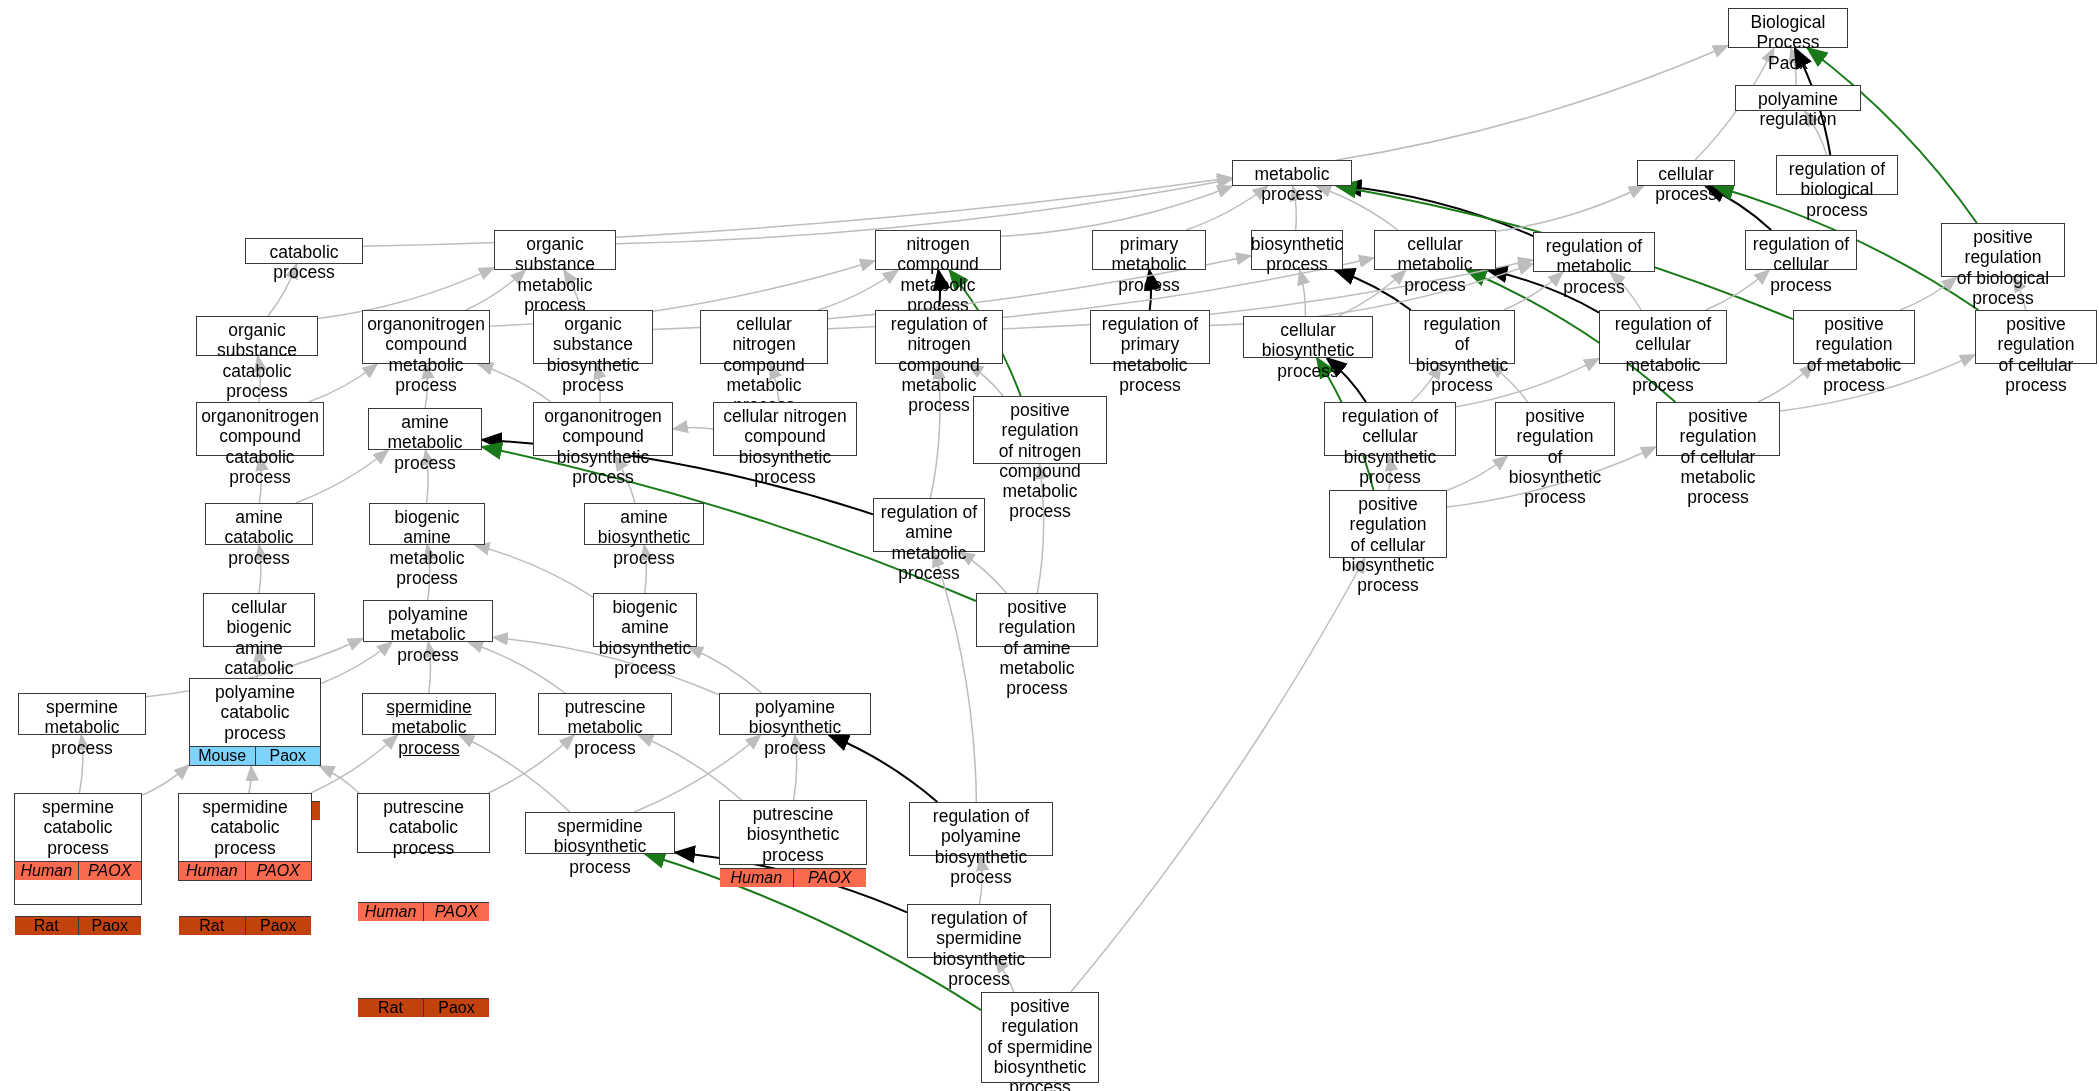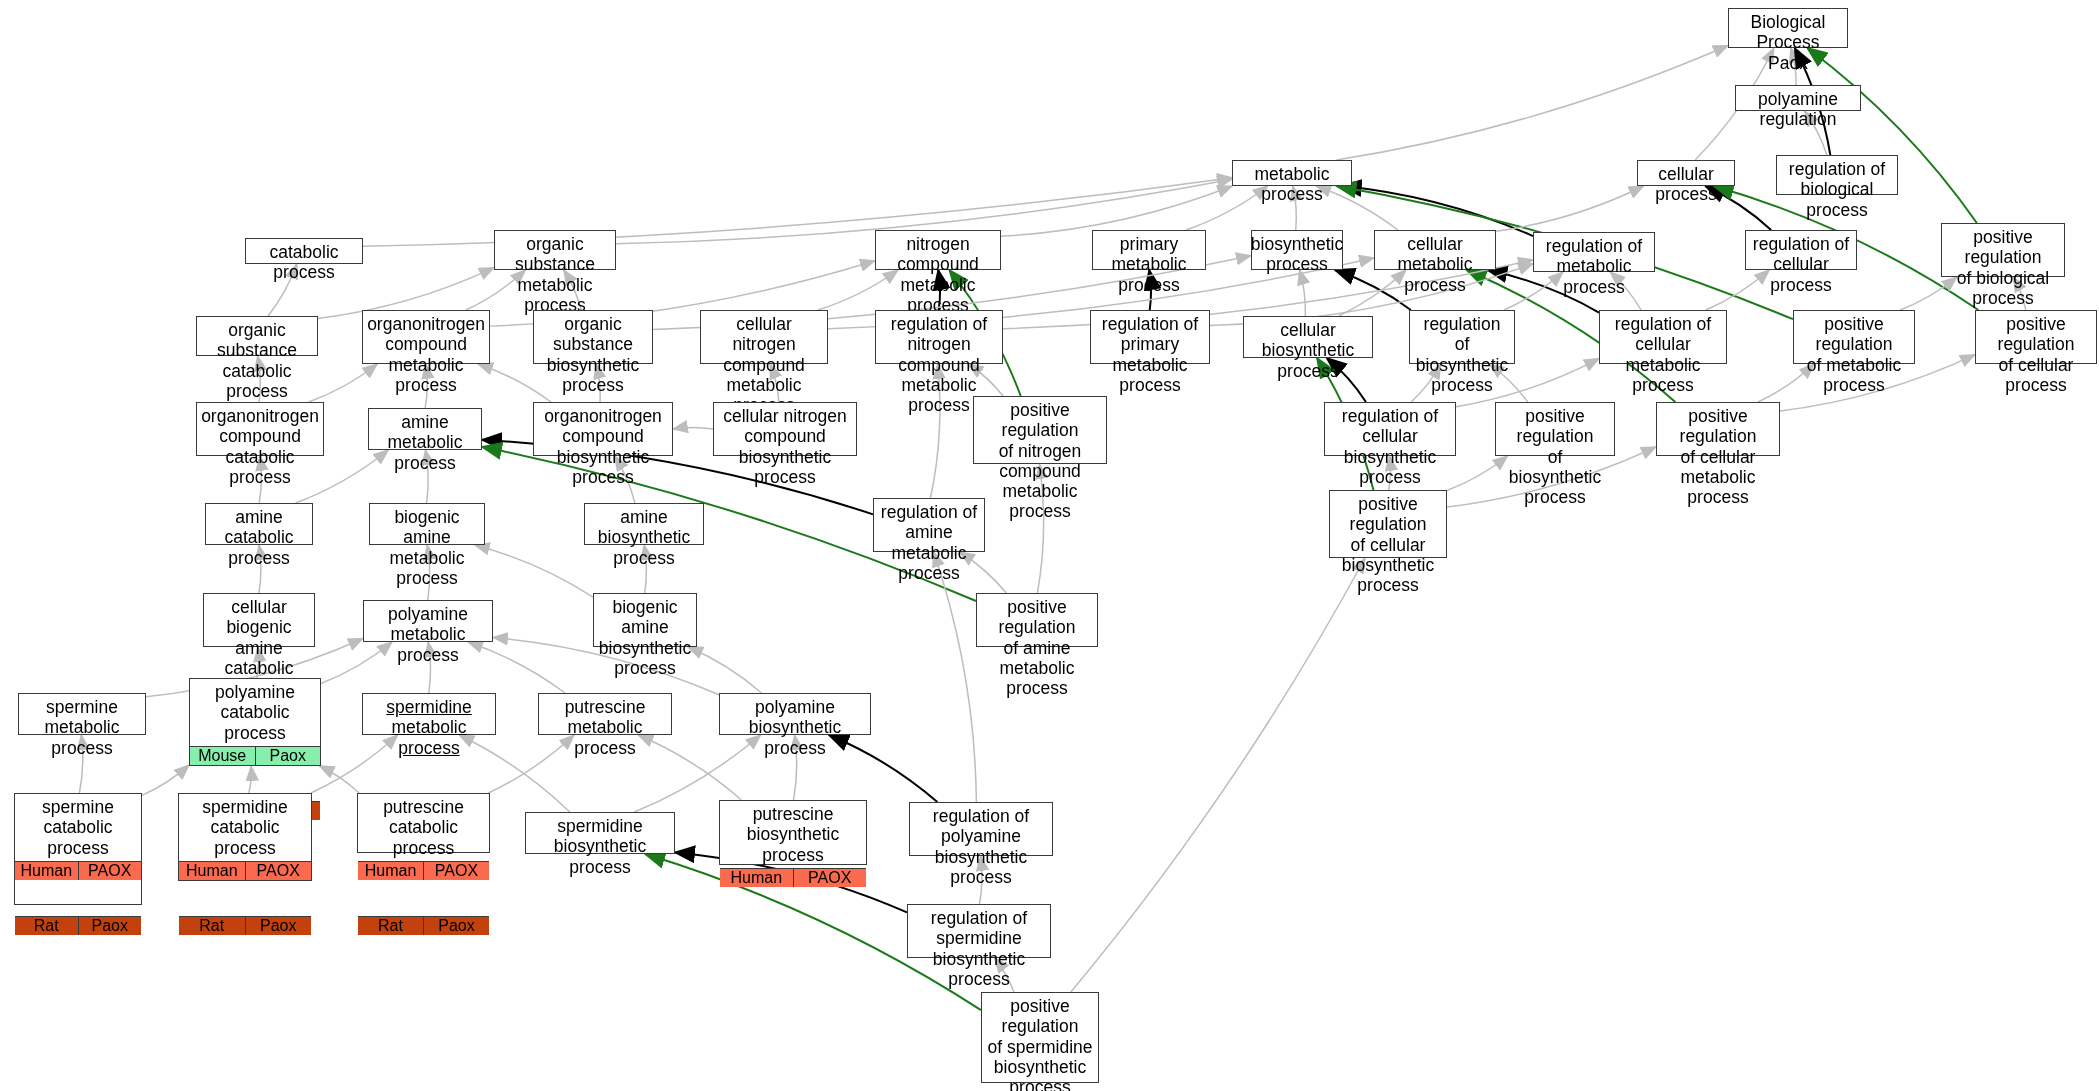--- a/index.html
+++ b/index.html
@@ -7,23 +7,23 @@
   #canvas{position:relative;width:2099px;height:1091px;background:#fff;overflow:hidden;}
   #edges{position:absolute;left:0;top:0;width:2099px;height:1091px;}
   .node{position:absolute;box-sizing:border-box;background:#ffffff;border:1.6px solid #3a3a3a;
         display:flex;flex-direction:column;align-items:stretch;}
   .node .ttl{flex:1;display:flex;align-items:center;justify-content:center;text-align:center;
              font-size:17.5px;line-height:1.16;color:#000;padding:3px 5px;white-space:pre-line;}
   .annrow{display:flex;border-top:1.6px solid #3a3a3a;height:23px;}
   .annrow .cell{flex:1;display:flex;align-items:center;justify-content:center;
                 font-size:16px;color:#000;}
   .annrow .cell:first-child{border-right:1.6px solid #3a3a3a;}
-  .ann-human{background:#fa6a4f;}
+  .ann-human{background:#fa6a4f;font-style:italic;}
   .ann-rat{background:#c2410c;margin-top:36px;}
-  .ann-mouse{background:#86efac;}
+  .ann-mouse{background:#7dd3fc;}
 </style>
 </head>
 <body>
 
 <div id="canvas">
   <svg id="edges" xmlns="http://www.w3.org/2000/svg">
     <defs>
       <marker id="ar-is_a" markerWidth="11" markerHeight="9" refX="10" refY="4.5" orient="auto">
         <path d="M0,0 L11,4.5 L0,9 z" fill="#bdbdbd"></path>
       </marker>
@@ -371,21 +371,21 @@
 process</div>
         <div class="annrow ann-human">
           <div class="cell">Human</div>
           <div class="cell">PAOX</div>
         </div>
         <div class="annrow ann-rat">
           <div class="cell">Rat</div>
           <div class="cell">Paox</div>
         </div>
       </div>
-      <div class="node" style="left: 357px; top: 793px; width: 133px; height: 60px;">
+      <div class="node" style="left: 357px; top: 793px; width: 133px; height: 60px; gap: 41px;">
         <div class="ttl">putrescine catabolic
 process</div>
         <div class="annrow ann-human">
           <div class="cell">Human</div>
           <div class="cell">PAOX</div>
         </div>
         <div class="annrow ann-rat">
           <div class="cell">Rat</div>
           <div class="cell">Paox</div>
         </div>

